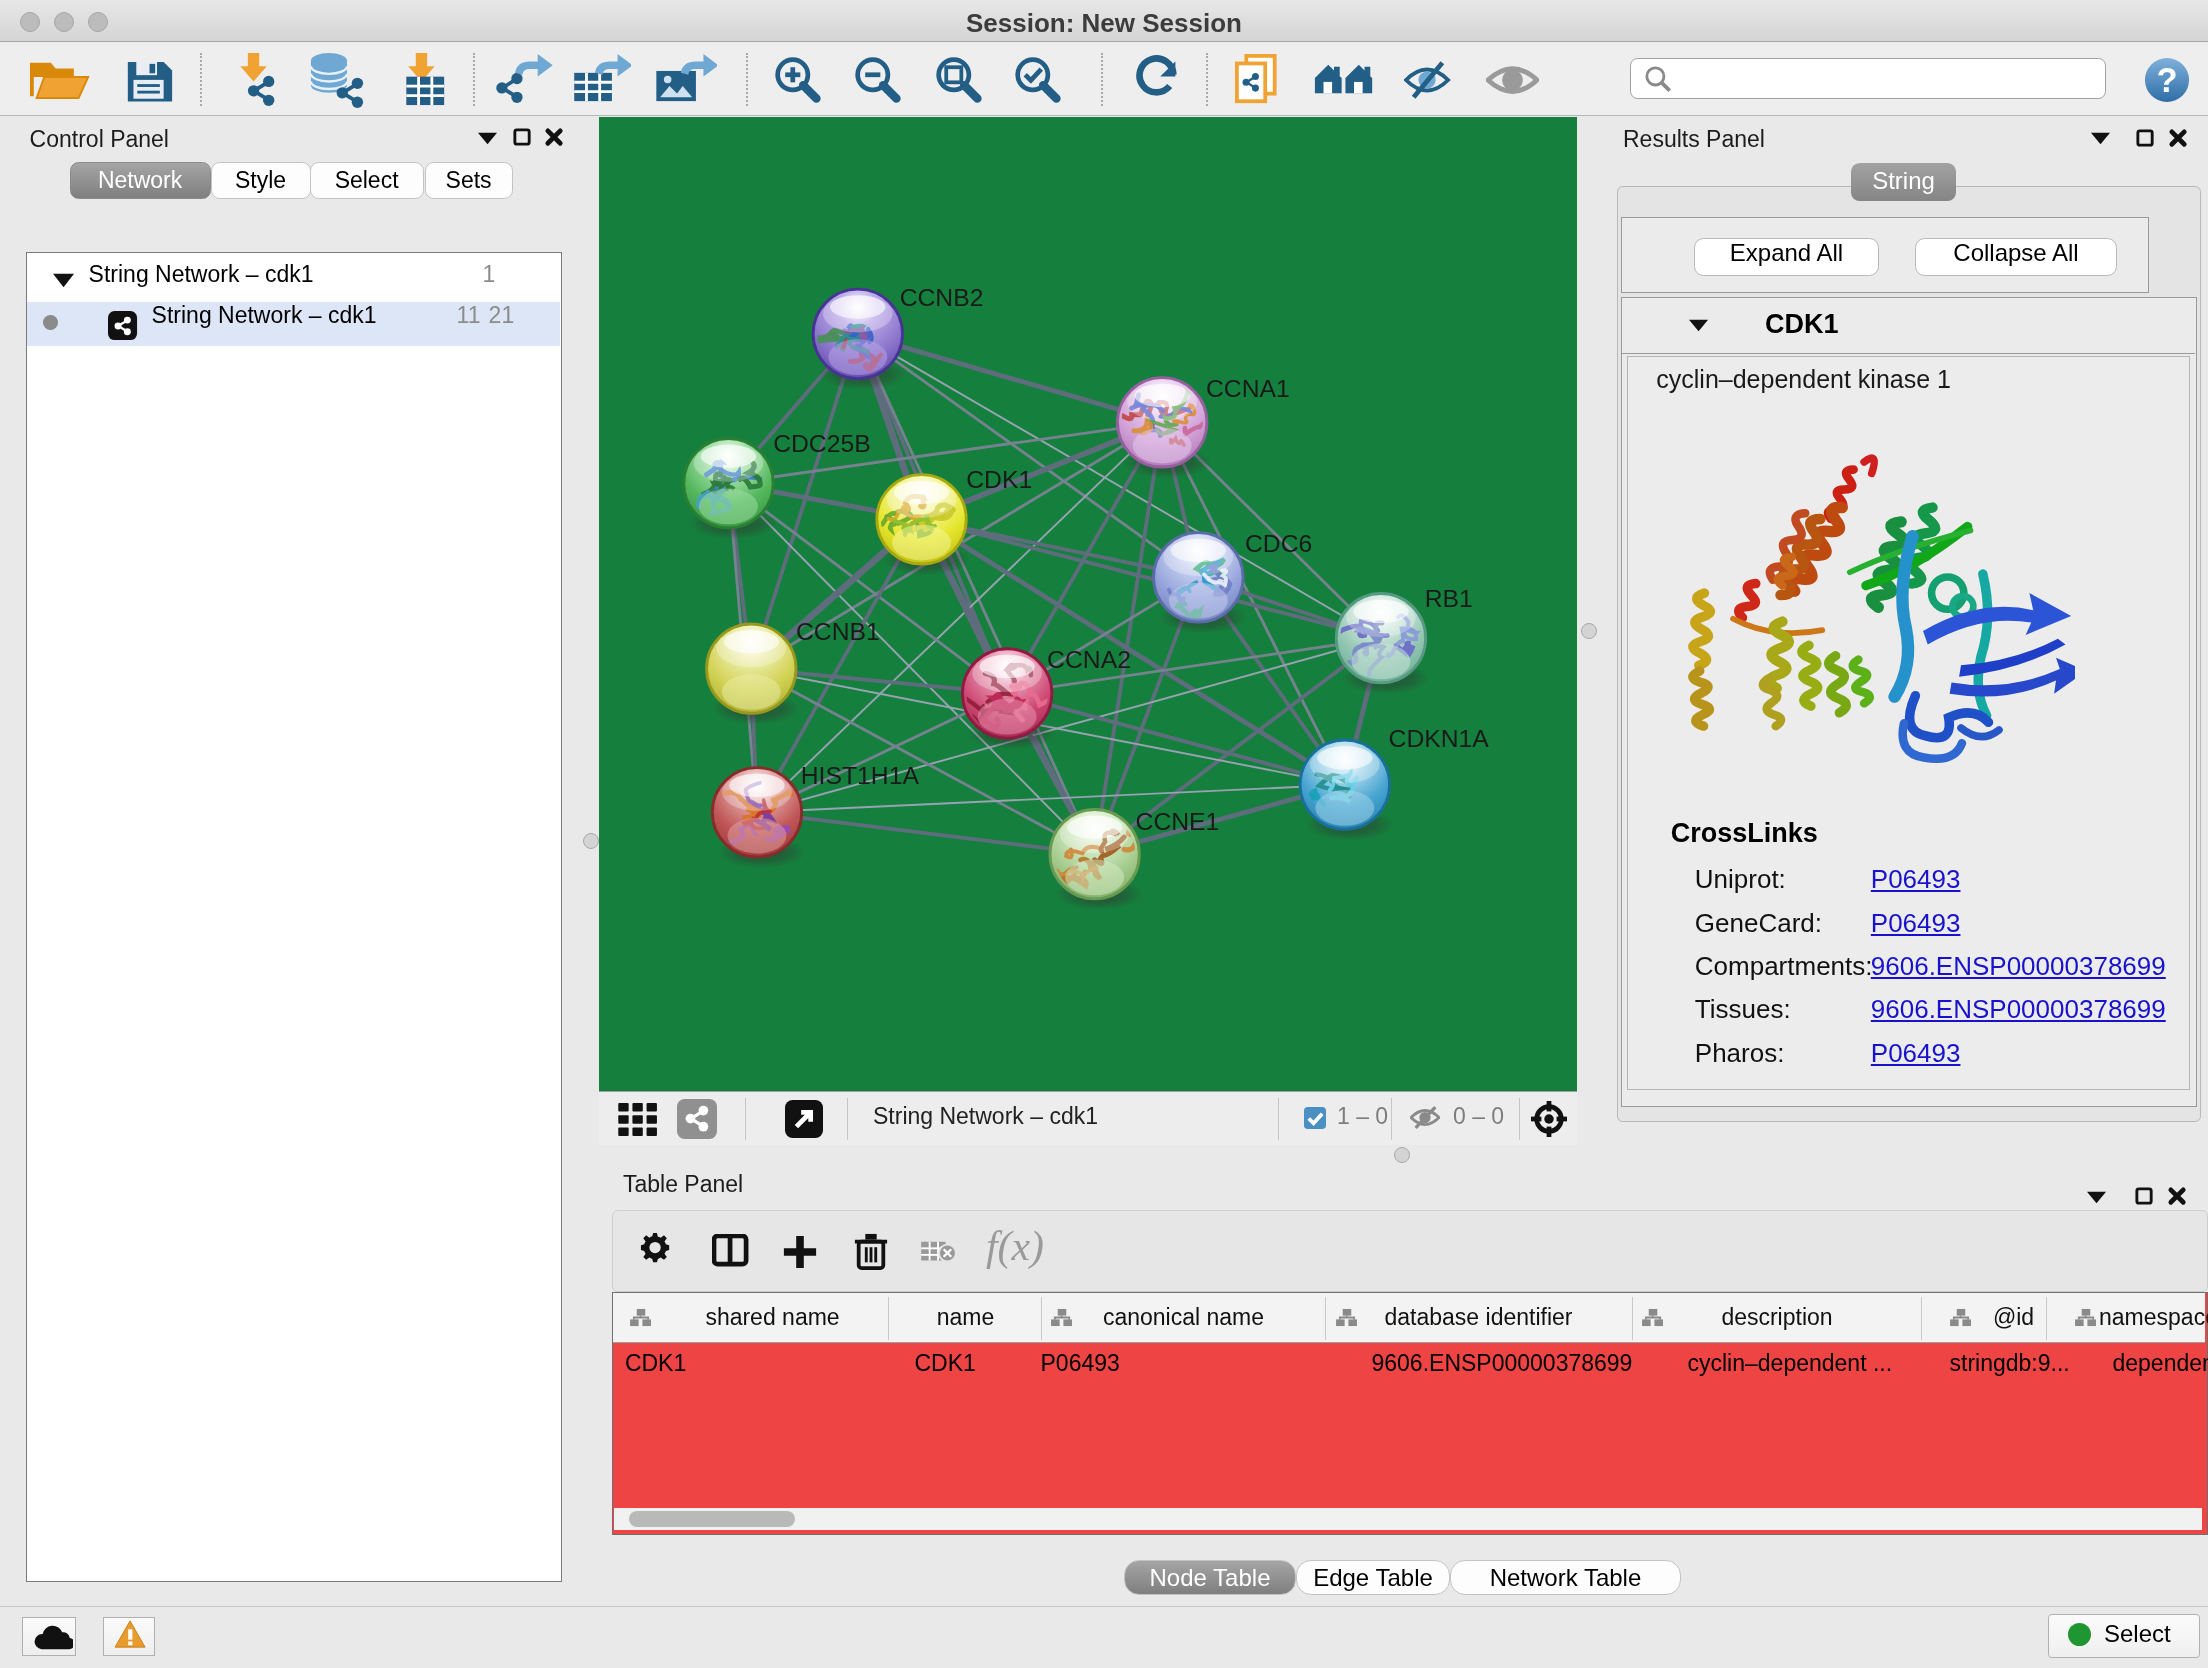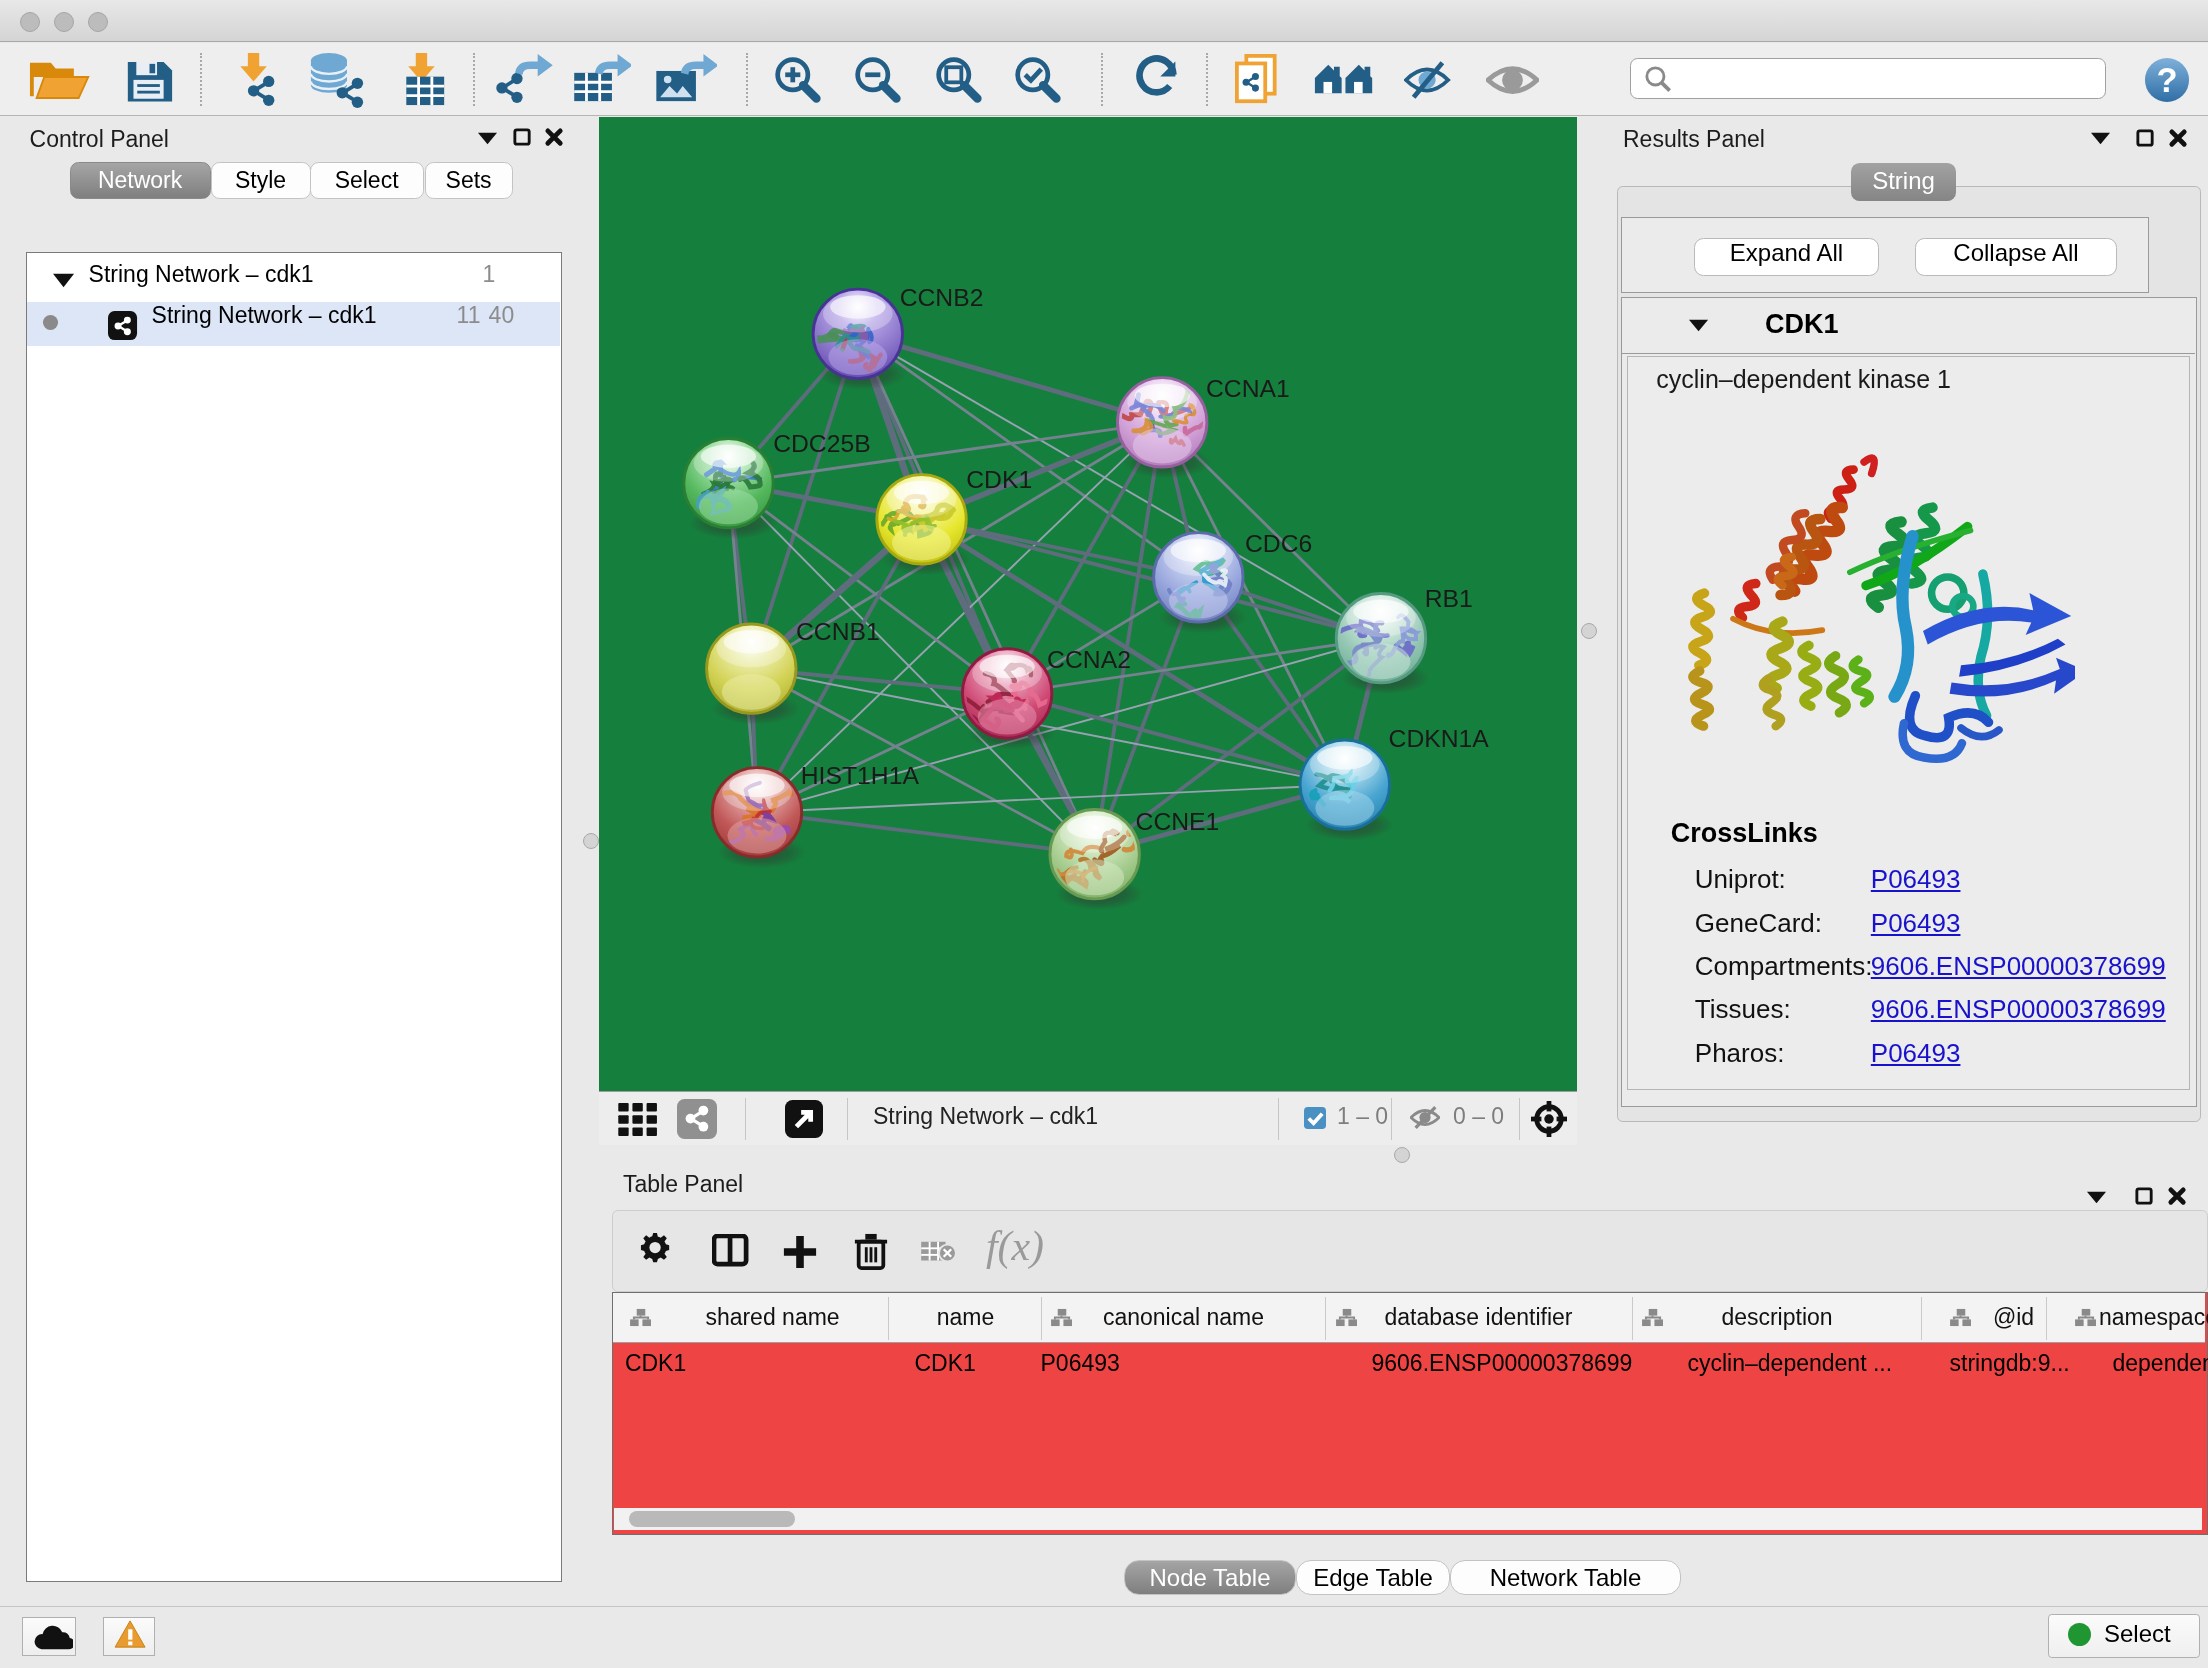--- a/index.html
+++ b/index.html
@@ -56,20 +56,21 @@
 #statusbar{position:absolute;left:0;top:1606px;width:2208px;height:62px;background:#e9e9e9;border-top:1.9px solid #c6c6c6}
 .sbtn{position:absolute;top:9.5px;height:39px;background:linear-gradient(#fbfbfb,#eeeeee);border:1.9px solid #b0b0b0}
 #membtn{position:absolute;left:2048px;top:6.7px;width:152px;height:44px;background:linear-gradient(#fbfbfb,#efefef);border:1.9px solid #b0b0b0;border-radius:3.8px;font-size:24px;color:#000}
 </style></head>
 <body>
 
 <div id="titlebar">
   <div class="tl" style="left:20px"></div>
   <div class="tl" style="left:54px"></div>
   <div class="tl" style="left:88px"></div>
+  <div id="wtitle">Session: New Session</div>
 </div>
 
 <div id="toolbar">
   <svg class="abs" style="left:28.5px;top:11.4px" width="63" height="48" viewBox="0 0 66 50">
       <path d="M3 10 h18 l5 6 h20 v8 h-43 Z" fill="#d9890a"></path>
       <path d="M3 46 V12 l14 20 h44 l-10 -14 h-38" fill="none"></path>
       <path d="M8 46 L16 24 h46 L52 46 Z" fill="#f0a232" stroke="#d9890a" stroke-width="2"></path>
       <path d="M3 44 V11 h19 l5 6 h18 v7" fill="none" stroke="#d9890a" stroke-width="4"></path>
     </svg>
 <svg class="abs" style="left:125px;top:11.4px" width="49" height="48" viewBox="0 0 52 50">
@@ -277,21 +278,21 @@
           <g transform="translate(7,6) scale(0.62)">
             <circle cx="22" cy="6" r="6" fill="#fff"></circle>
             <circle cx="6" cy="16" r="6" fill="#fff"></circle>
             <circle cx="22" cy="26" r="6" fill="#fff"></circle>
             <line x1="8" y1="15" x2="21" y2="7" stroke="#fff" stroke-width="4"></line>
             <line x1="8" y1="17" x2="21" y2="25" stroke="#fff" stroke-width="4"></line>
           </g>
         </svg>
         <span style="position:absolute;left:125px">String Network – cdk1</span>
       <span class="num" style="left:430px">11</span>
-      <span class="num" style="left:462px">40</span>
+      <span class="num" style="left:462px">21</span>
     </div>
   </div>
 </div>
 
 <div id="canvas">
   <svg id="net" width="978" height="974" viewBox="630 123 1028 1024">
       <defs>
 <radialGradient id="gB2" cx="0.5" cy="0.2" r="0.9">
           <stop offset="0" stop-color="#ffffff"></stop>
           <stop offset="0.25" stop-color="#b9a8e8"></stop>

